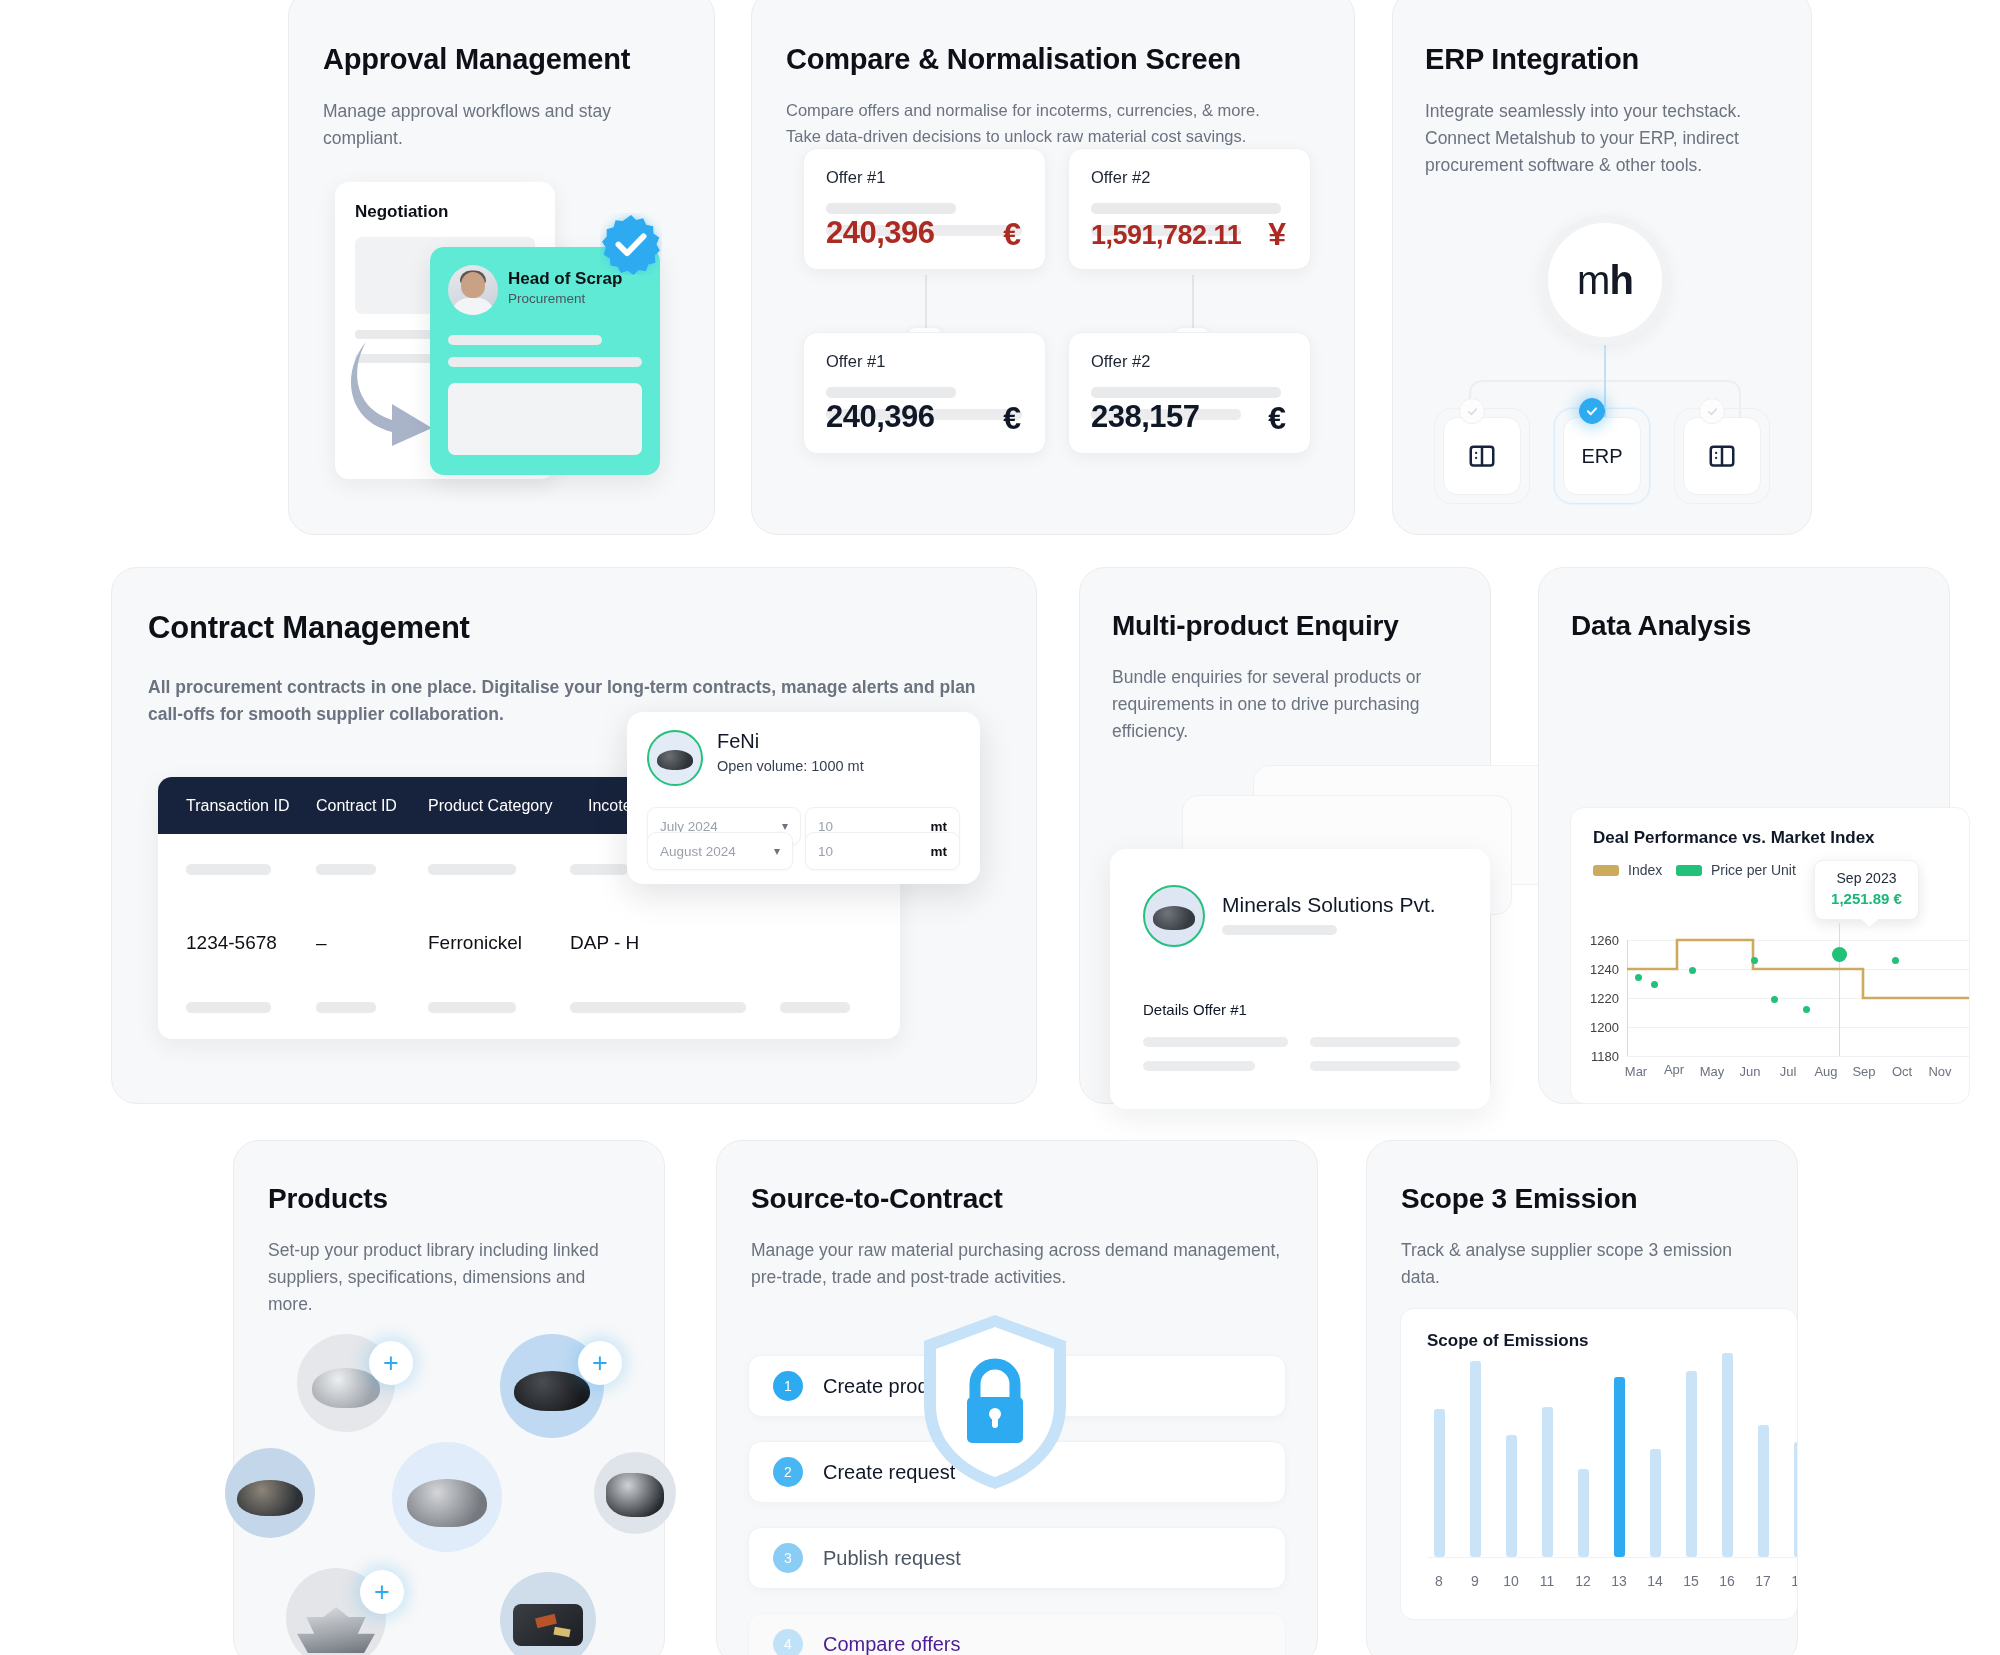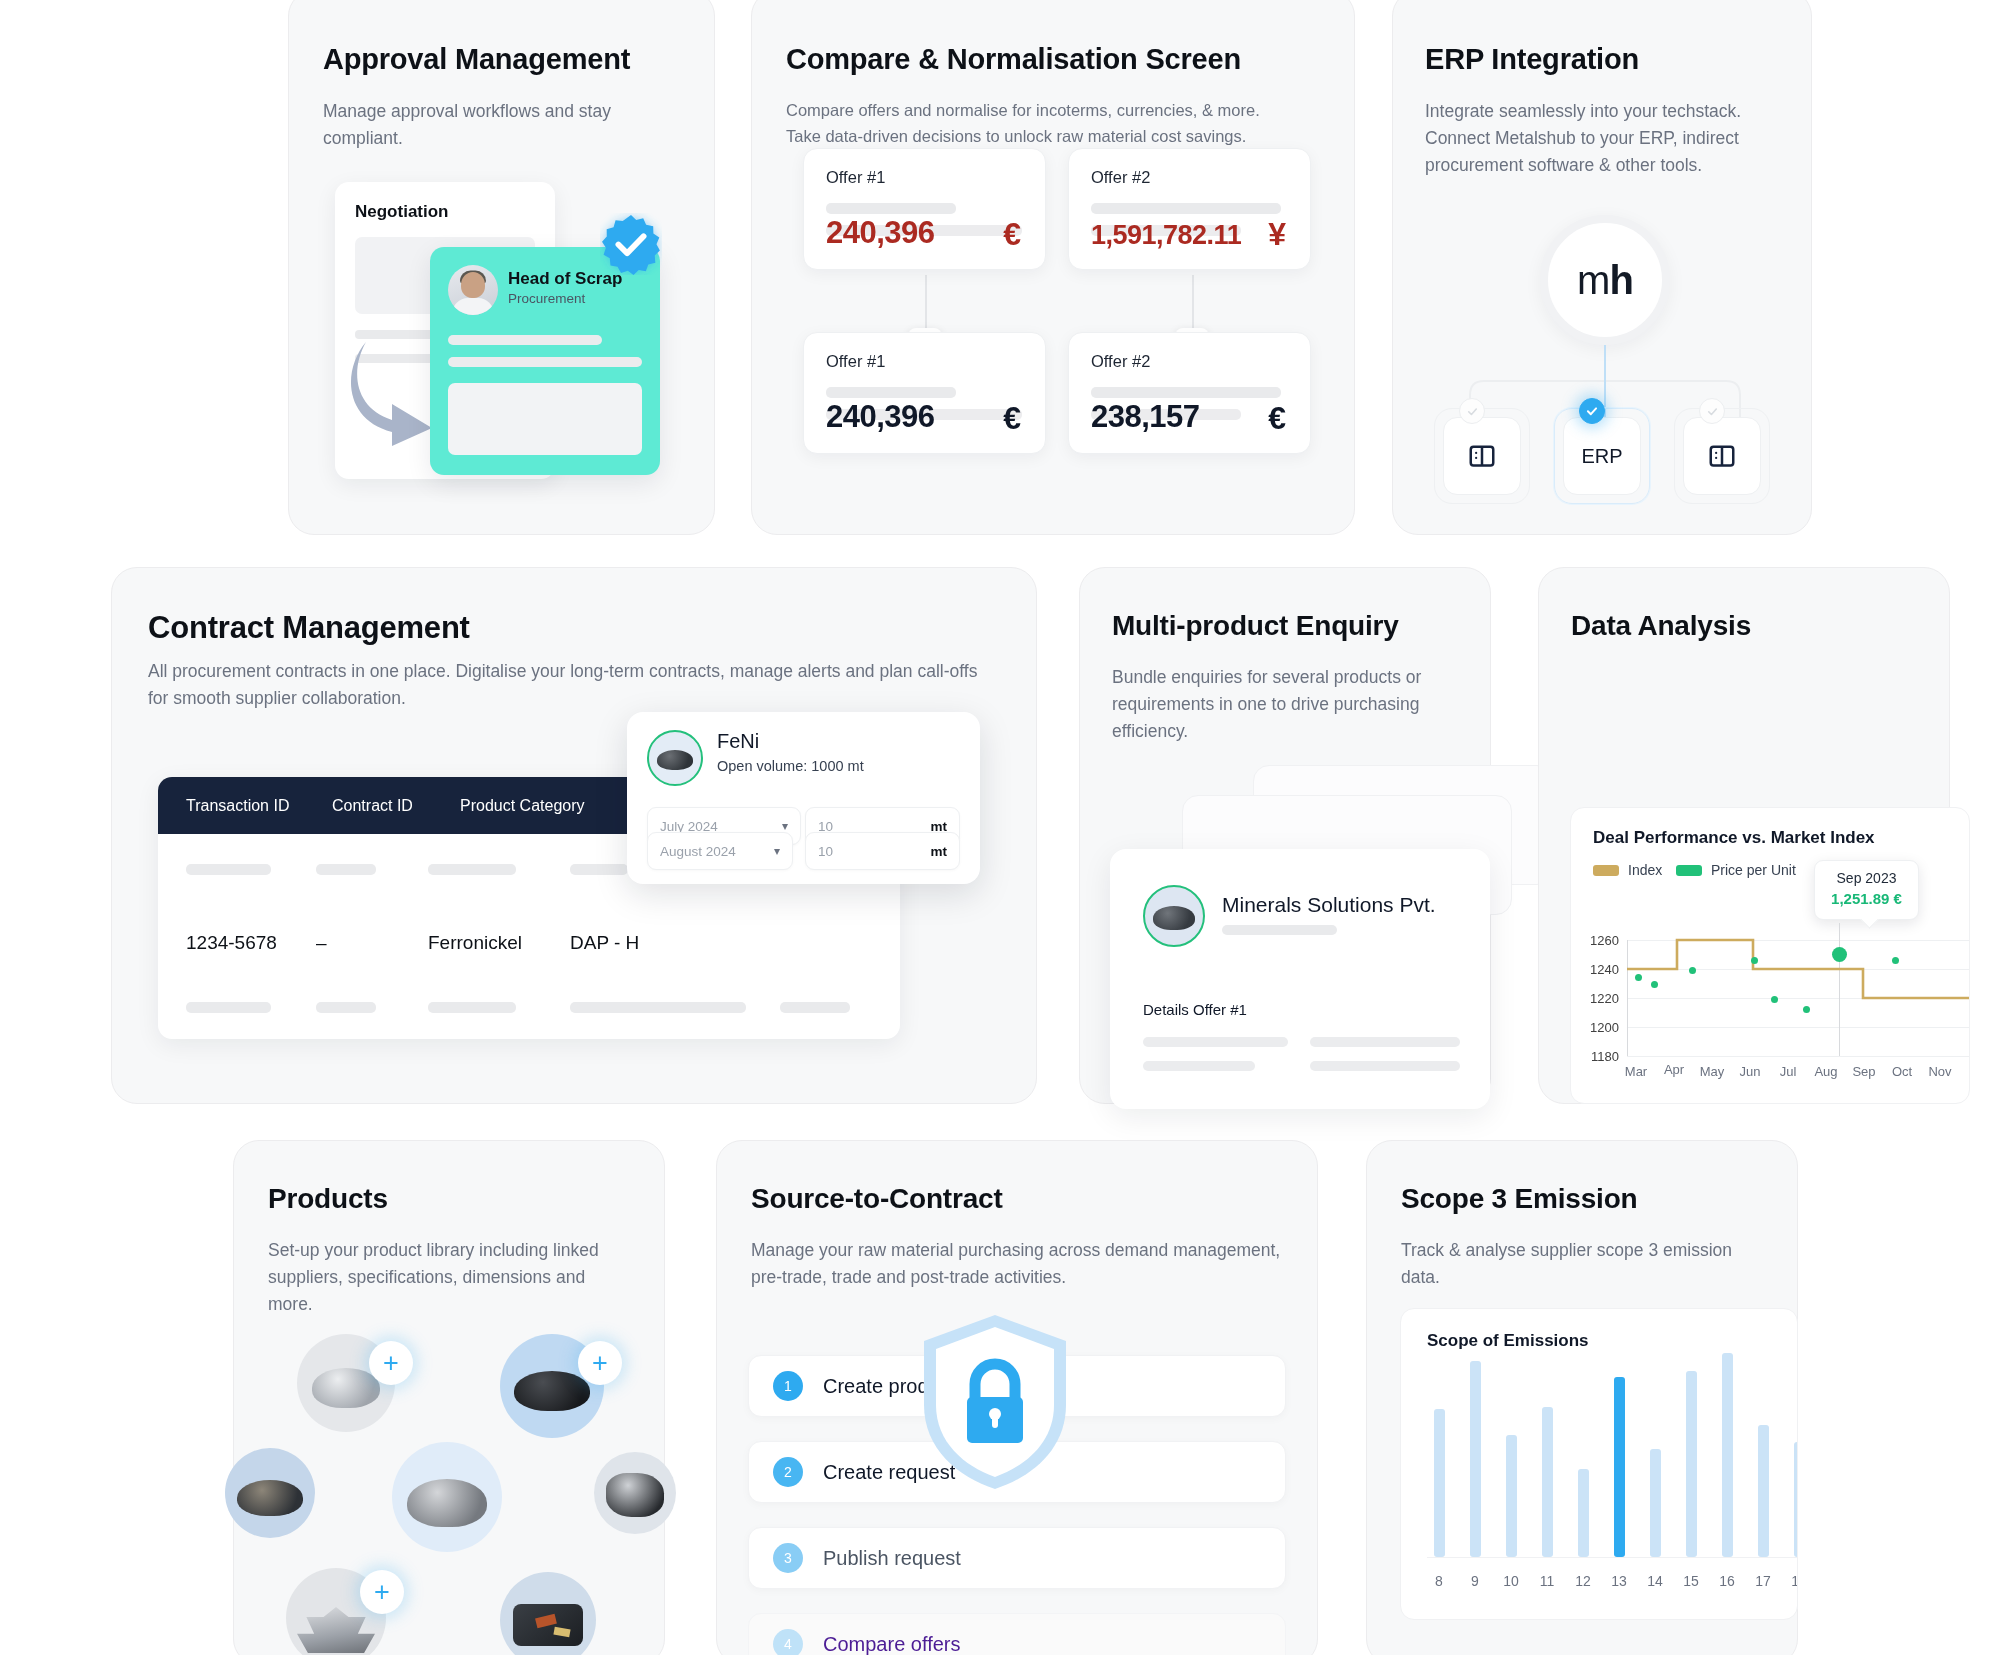--- a/index.html
+++ b/index.html
@@ -75,21 +75,21 @@
   .tick-circle{position:absolute;width:26px;height:26px;border-radius:50%;border:1px solid #eceef0;
     background:#fdfdfd;display:flex;align-items:center;justify-content:center;}
   .tick-circle.on{background:#2eaaf0;border-color:#2eaaf0;box-shadow:0 0 14px 4px rgba(46,170,240,.35);}
 
   
   #c-contract{left:111px;top:567px;width:926px;height:537px;}
   #c-contract .inner{padding:42px 36px 0 36px;}
   .tbl{position:absolute;left:158px;top:777px;width:742px;height:262px;background:#fff;border-radius:14px;
     box-shadow:0 6px 24px rgba(16,24,40,.07);overflow:hidden;}
   .tbl-head{height:57px;background:#17233c;display:flex;align-items:center;}
-  .tbl-head div{font-size:16px;color:#fff;font-weight:400;margin-left:16px;}
+  .tbl-head div{font-size:16px;color:#fff;font-weight:400;}
   .tbl-row{position:relative;height:205px;}
   .cell{position:absolute;font-size:19px;color:#0d1117;}
   .feni{position:absolute;left:627px;top:712px;width:353px;height:172px;background:#fff;border-radius:16px;
     box-shadow:0 10px 34px rgba(16,24,40,.13);}
   .feni-av{position:absolute;left:20px;top:18px;width:56px;height:56px;border-radius:50%;
     border:2px solid #24c07c;background:#e3ecf6;overflow:hidden;}
   .feni-av .ore{position:absolute;left:50%;top:54%;transform:translate(-50%,-50%);width:36px;height:20px;
     border-radius:50% 50% 42% 42%;background:radial-gradient(circle at 35% 30%,#6b6f74,#2e3338 70%);}
   .feni-name{position:absolute;left:90px;top:18px;font-size:20px;font-weight:500;color:#101828;}
   .feni-vol{position:absolute;left:90px;top:46px;font-size:14.5px;color:#374151;}
@@ -321,21 +321,21 @@
   </div>
   <div class="tick-circle" style="left:1699px;top:398px;">
     <svg width="13" height="13" viewBox="0 0 24 24" fill="none" stroke="#d8dce0" stroke-width="3" stroke-linecap="round" stroke-linejoin="round">
         <path d="M5 12.5l5 5 9-10"></path>
       </svg>
   </div>
 
   <div class="card" id="c-contract">
     <div class="inner">
       <div class="h1" style="font-size:31px;">Contract Management</div>
-      <div class="desc" style="margin-top:12px;width:850px;">All procurement contracts in one place. Digitalise your long-term contracts, manage alerts and plan call-offs for smooth supplier collaboration.</div>
+      <div class="desc" style="margin-top:28px;width:850px;font-weight:bold;">All procurement contracts in one place. Digitalise your long-term contracts, manage alerts and plan call-offs for smooth supplier collaboration.</div>
     </div>
   </div>
   <div class="tbl">
     <div class="tbl-head">
       <div style="margin-left:28px;width:130px;">Transaction ID</div>
       <div style="width:112px;">Contract ID</div>
       <div style="width:160px;">Product Category</div>
       <div style="width:140px;">Incoterm</div>
     </div>
     <div class="tbl-row">

